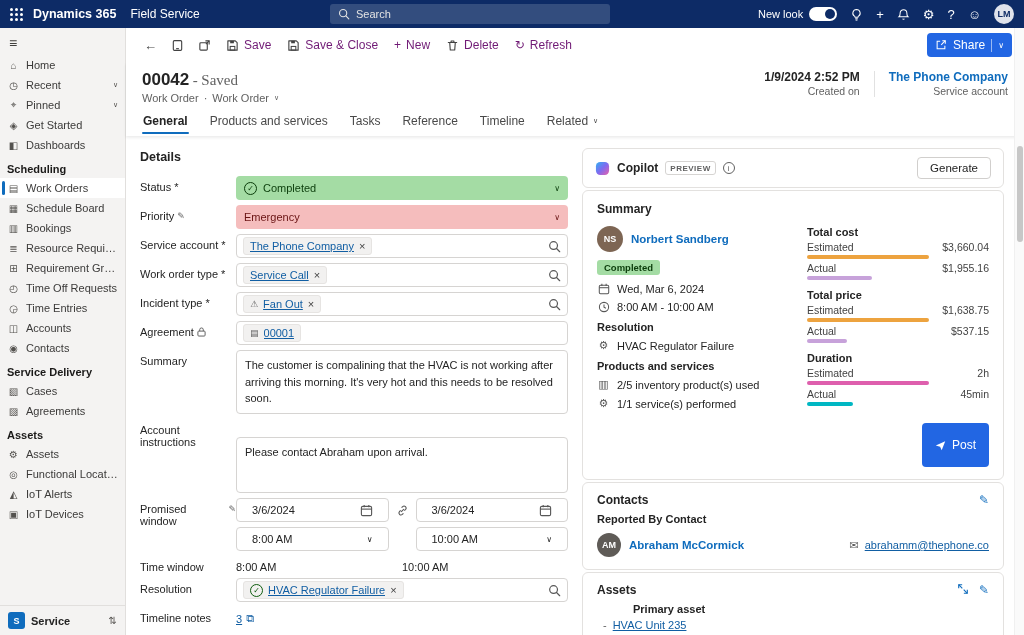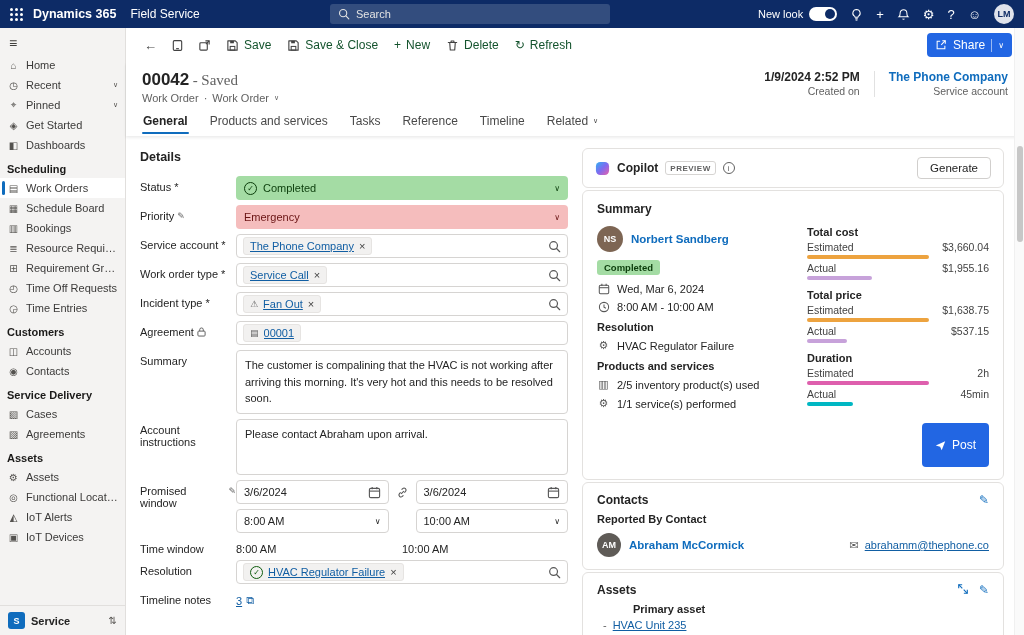--- a/index.html
+++ b/index.html
@@ -36,21 +36,21 @@
 .side-row.selected::before{content:"";position:absolute;left:2px;top:3px;bottom:3px;width:2.5px;border-radius:2px;background:#0F6CBD;}
 .sidefoot{border-top:1px solid #e1dfdd;height:30px;display:flex;align-items:center;gap:6px;padding:0 8px;background:#f4f3f2;cursor:pointer;}
 .sbadge{width:17px;height:17px;border-radius:3px;background:#0F6CBD;color:#fff;font-size:9px;font-weight:700;display:flex;align-items:center;justify-content:center;}
 .sidefoot b{font-size:11px;}
 .sidefoot .ud{margin-left:auto;font-size:10px;color:#54524f;}
 
 
 .main{flex:1;display:flex;flex-direction:column;min-width:0;position:relative;background:#fff;}
 .cmdbar{height:34px;display:flex;align-items:center;padding:0 12px;gap:2px;background:#fff;}
 .cmdic{padding:4px 6px;font-size:13px;color:#424242;border-radius:4px;cursor:pointer;display:flex;align-items:center;}
-.cmd{display:flex;align-items:center;gap:5px;padding:4px 7px;border-radius:4px;font-size:12px;color:#14532d;background:none;border:none;cursor:pointer;white-space:nowrap;}
+.cmd{display:flex;align-items:center;gap:5px;padding:4px 7px;border-radius:4px;font-size:12px;color:#701a75;background:none;border:none;cursor:pointer;white-space:nowrap;}
 .sharebtn{margin-left:auto;display:flex;align-items:center;background:#2266E3;color:#fff;border-radius:4px;height:24px;padding:0 8px;font-size:12px;cursor:pointer;gap:6px;}
 .sharediv{width:1px;height:13px;background:rgba(255,255,255,.55);}
 .sharecaret{font-size:8px;}
 
 .headercard{background:#fff;padding:8px 16px 0;box-shadow:0 1.5px 3px rgba(0,0,0,.09);position:relative;z-index:2;}
 .hrow{display:flex;align-items:flex-start;}
 .recid{font-size:17px;font-weight:700;}
 .savedtag{font-size:15px;color:#616161;font-family:Liberation Serif, serif;}
 .bcrumb{font-size:11px;color:#616161;margin-top:2px;display:flex;align-items:center;gap:5px;cursor:pointer;}
 .bcrumb .chev{font-size:7px;}
@@ -80,23 +80,23 @@
 .circ{width:13px;height:13px;border:1.2px solid currentColor;border-radius:50%;font-size:8px;display:flex;align-items:center;justify-content:center;flex:none;}
 .circ.green{color:#0e5c0e;}
 .lookup{height:24px;border:1px solid #d6d4d2;border-radius:4px;background:#fff;display:flex;align-items:center;gap:6px;padding:0 6px;}
 .tag{background:#f2f1f0;border:1px solid #e6e4e2;border-radius:3px;height:18px;display:flex;align-items:center;gap:5px;padding:0 6px;font-size:11px;white-space:nowrap;max-width:100%;overflow:hidden;}
 .tag a{color:#115EA3;text-decoration:underline;cursor:pointer;overflow:hidden;text-overflow:ellipsis;}
 .tag .x{color:#424242;cursor:pointer;font-size:11px;}
 .tag .tic{font-size:9px;color:#616161;display:flex;}
 .mag{margin-left:auto;flex:none;cursor:pointer;display:flex;}
 .tarea{border:1px solid #d6d4d2;border-radius:4px;background:#fff;padding:6px 8px;font-size:11px;line-height:1.5;color:#242424;cursor:text;}
 .t-sum{min-height:64px;}
-.t-acct{min-height:56px;}
+.t-acct{min-height:56px;margin-top:18px;}
 .two{display:flex;align-items:center;gap:7px;}
-.dinput{flex:1;height:24px;border:1px solid #d6d4d2;border-radius:4px;display:flex;align-items:center;padding:0 7px;font-size:11px;cursor:pointer;}
+.dinput{flex:1;height:24px;border:1px solid #d6d4d2;border-radius:4px;display:flex;align-items:center;padding:0 15px;font-size:11px;cursor:pointer;}
 .dinput .mag{margin-left:auto;}
 .linkic{flex:none;color:#616161;display:flex;cursor:pointer;}
 .times{margin-top:5px;}
 .tw{display:flex;font-size:11px;padding-top:5px;}
 .tw span{flex:1;}
 .notes-link{font-size:11px;color:#115EA3;display:flex;gap:4px;align-items:center;padding-top:5px;}
 .notes-link a{text-decoration:underline;cursor:pointer;color:#115EA3;}
 
 
 .rightcol{flex:1;display:flex;flex-direction:column;gap:2px;min-width:0;overflow:hidden;}
@@ -275,25 +275,20 @@
             <span class="lbl">Time Off Requests</span>
 
           </div>
 
           <div class="side-row item">
             <span class="ic">◶</span>
             <span class="lbl">Time Entries</span>
 
           </div>
 
-          <div class="side-row section">
-
-            <span class="lbl">Customers</span>
-
-          </div>
 
           <div class="side-row item">
             <span class="ic">◫</span>
             <span class="lbl">Accounts</span>
 
           </div>
 
           <div class="side-row item">
             <span class="ic">◉</span>
             <span class="lbl">Contacts</span>

